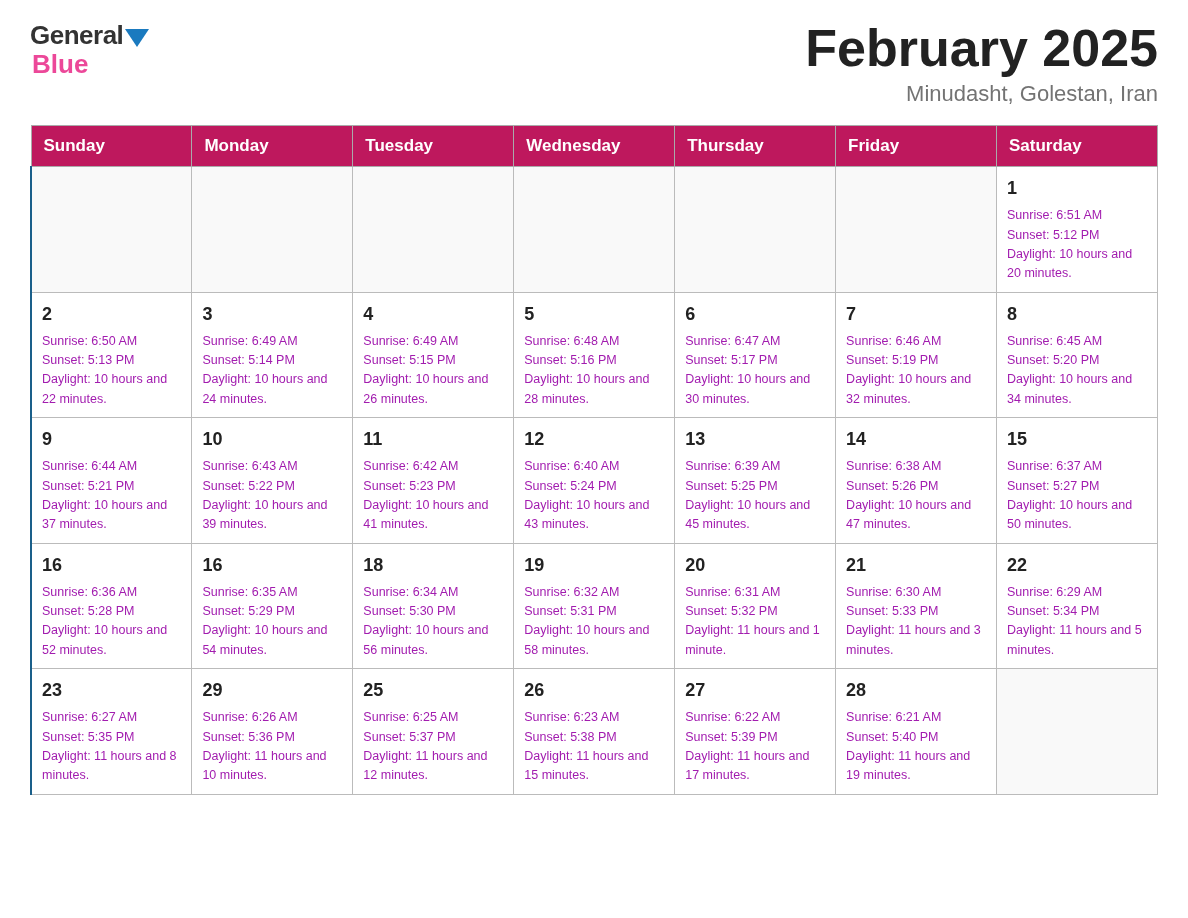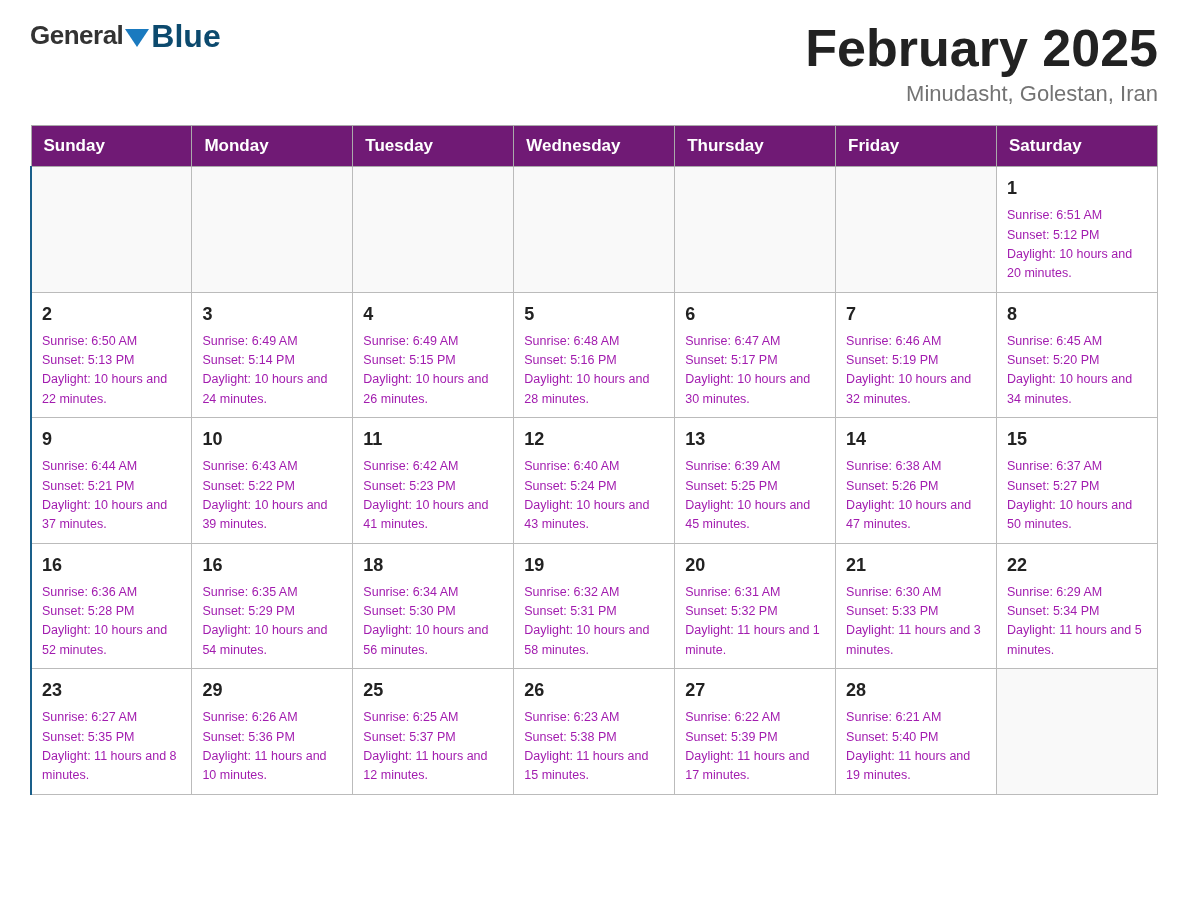--- a/index.html
+++ b/index.html
@@ -11,21 +11,21 @@
       min-height: 918px;
     }
     .header {
       display: flex;
       justify-content: space-between;
       align-items: flex-start;
       margin-bottom: 18px;
     }
     .logo {
       display: flex;
-      flex-direction: row;
+      flex-direction: column;
       align-items: flex-start;
     }
     .logo-top {
       display: flex;
       align-items: center;
     }
     .logo-general {
       font-size: 26px;
       font-weight: bold;
       color: #333;
@@ -34,23 +34,23 @@
     .logo-triangle {
       width: 0;
       height: 0;
       border-left: 12px solid transparent;
       border-right: 12px solid transparent;
       border-top: 18px solid #1a7abf;
       margin-left: 2px;
       margin-top: 4px;
     }
     .logo-blue {
-      font-size: 32px;
-      font-weight: bold;
-      color: #0c4a6e;
+      font-size: 26px;
+      font-weight: bold;
+      color: #ec4899;
       margin-top: -2px;
       padding-left: 2px;
     }
     .title-section {
       text-align: right;
     }
     .month-title {
       font-size: 52px;
       font-weight: bold;
       color: #222;
@@ -60,21 +60,21 @@
       font-size: 22px;
       color: #737373;
       margin-top: 4px;
     }
     .calendar {
       width: 100%;
       border-collapse: collapse;
       border: 1px solid #aaa;
     }
     .calendar th {
-      background-color: #701a75;
+      background-color: #be185d;
       color: #fff;
       font-size: 17px;
       font-weight: bold;
       padding: 10px 12px;
       text-align: left;
       border: 1px solid #aaa;
     }
     .calendar td {
       vertical-align: top;
       border: 1px solid #bbb;

